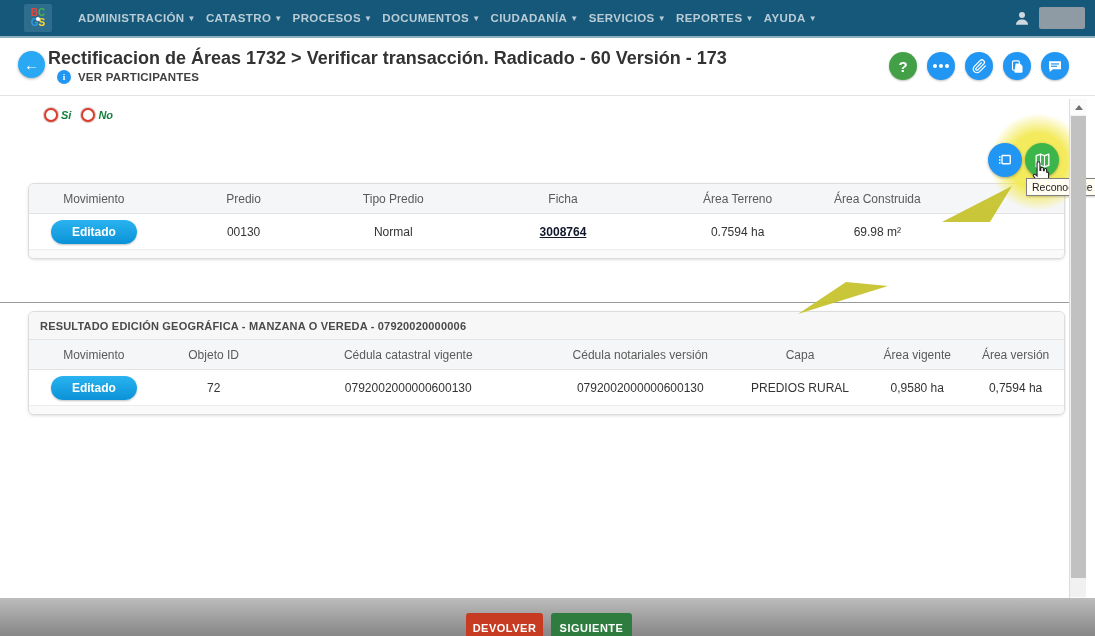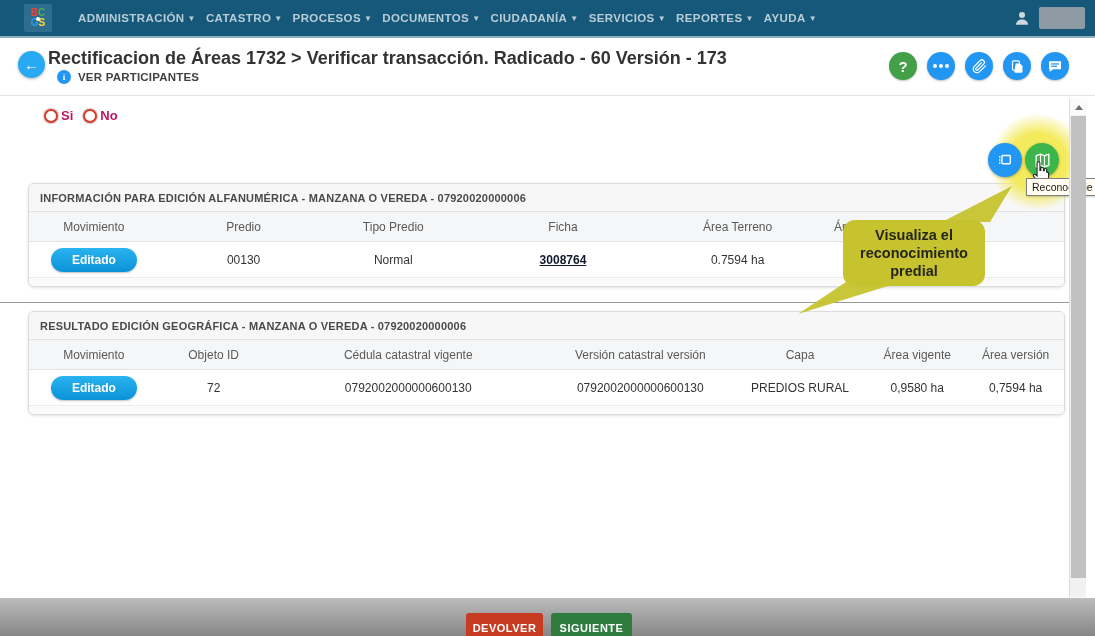--- a/index.html
+++ b/index.html
@@ -44,21 +44,21 @@
   .act-btn.green { background:#43a047; font-weight:bold; font-size:15px; }
   .dots { display:flex; gap:2px; } .dots i{ width:4px; height:4px; background:#fff; border-radius:50%; }
   
   .content { position:absolute; left:0; top:96px; width:1095px; height:502px; background:#fff; }
   .question { position:absolute; left:30px; top:12px; display:flex; align-items:center;
     font-size:12.5px; color:#333; }
   .radio-group { display:flex; align-items:center; margin-left:14px; gap:10px; }
   .radio-opt { display:flex; align-items:center; gap:3px; cursor:pointer; }
   .radio-circle { width:14px; height:14px; border:2px solid #da3b2b; border-radius:50%;
     background:#fff; box-shadow:0 0 0 1px rgba(120,30,20,.25); }
-  .radio-label { font-size:13px; color:#be185d; font-weight:bold; }
+  .radio-label { font-size:11px; color:#15803d; font-weight:bold;font-style:italic; }
   
   .panel { position:absolute; left:28px; width:1037px; border:1px solid #dcdcdc;
     border-radius:6px; box-shadow:0 1px 3px rgba(0,0,0,.12); background:#fff; overflow:hidden; }
   .panel-1 { top:87px; } .panel-2 { top:215px; }
   .panel-title { height:28px; background:#f7f7f7; border-bottom:1px solid #e3e3e3;
     display:flex; align-items:center; padding-left:11px; font-size:11px; font-weight:600;
     color:#4a4a4a; letter-spacing:.2px; }
   .trow { display:flex; align-items:center; }
   .thead { height:30px; background:#f5f6f7; border-bottom:1px solid #e3e3e3;
     font-size:12px; color:#5a5a5a; }
@@ -187,21 +187,20 @@
         <span class="radio-label">Si</span>
       </span>
       <span class="radio-opt">
         <span class="radio-circle"></span>
         <span class="radio-label">No</span>
       </span>
     </span>
   </div>
 
   <div class="panel panel-1">
-    <div class="panel-title">INFORMACIÓN PARA EDICIÓN ALFANUMÉRICA - MANZANA O VEREDA - 07920020000006</div>
     <div class="trow thead">
       <div class="cell t1-c1">Movimiento</div>
       <div class="cell t1-c2">Predio</div>
       <div class="cell t1-c3">Tipo Predio</div>
       <div class="cell t1-c4">Ficha</div>
       <div class="cell t1-c5">Área Terreno</div>
       <div class="cell t1-c6">Área Construida</div>
       <div class="cell t1-c7"></div>
     </div>
     <div class="trow tdata">
@@ -217,21 +216,21 @@
   </div>
 
   <div class="divider"></div>
 
   <div class="panel panel-2">
     <div class="panel-title">RESULTADO EDICIÓN GEOGRÁFICA - MANZANA O VEREDA - 07920020000006</div>
     <div class="trow thead">
       <div class="cell t2-c1">Movimiento</div>
       <div class="cell t2-c2">Objeto ID</div>
       <div class="cell t2-c3">Cédula catastral vigente</div>
-      <div class="cell t2-c4">Versión catastral versión</div>
+      <div class="cell t2-c4">Cédula notariales versión</div>
       <div class="cell t2-c5">Capa</div>
       <div class="cell t2-c6">Área vigente</div>
       <div class="cell t2-c7">Área versión</div>
     </div>
     <div class="trow tdata">
       <div class="cell t2-c1"><span class="pill">Editado</span></div>
       <div class="cell t2-c2">72</div>
       <div class="cell t2-c3">0792002000000600130</div>
       <div class="cell t2-c4">0792002000000600130</div>
       <div class="cell t2-c5">PREDIOS RURAL</div>
@@ -239,21 +238,20 @@
       <div class="cell t2-c7">0,7594 ha</div>
     </div>
     <div class="tpad"></div>
   </div>
 
   <div class="glow"></div>
   <svg class="tails">
     <polygon points="1012,90 942,126 990,126" fill="#c6c32f" opacity="0.95"></polygon>
     <polygon points="798,218 846,186 888,190" fill="#c6c32f" opacity="0.95"></polygon>
   </svg>
-  <div class="callout">Visualiza el reconocimiento predial</div>
 
   <div class="float-btn float-blue">
     <svg width="18" height="18" viewBox="0 0 24 24">
       <rect x="8" y="6" width="11" height="11" rx="1" fill="none" stroke="#fff" stroke-width="1.8"></rect>
       <rect x="4" y="7" width="2" height="2" fill="#fff"></rect>
         <rect x="4" y="11" width="2" height="2" fill="#fff"></rect>
         <rect x="4" y="15" width="2" height="2" fill="#fff"></rect>
     </svg>
   </div>
   <div class="float-btn float-green">

